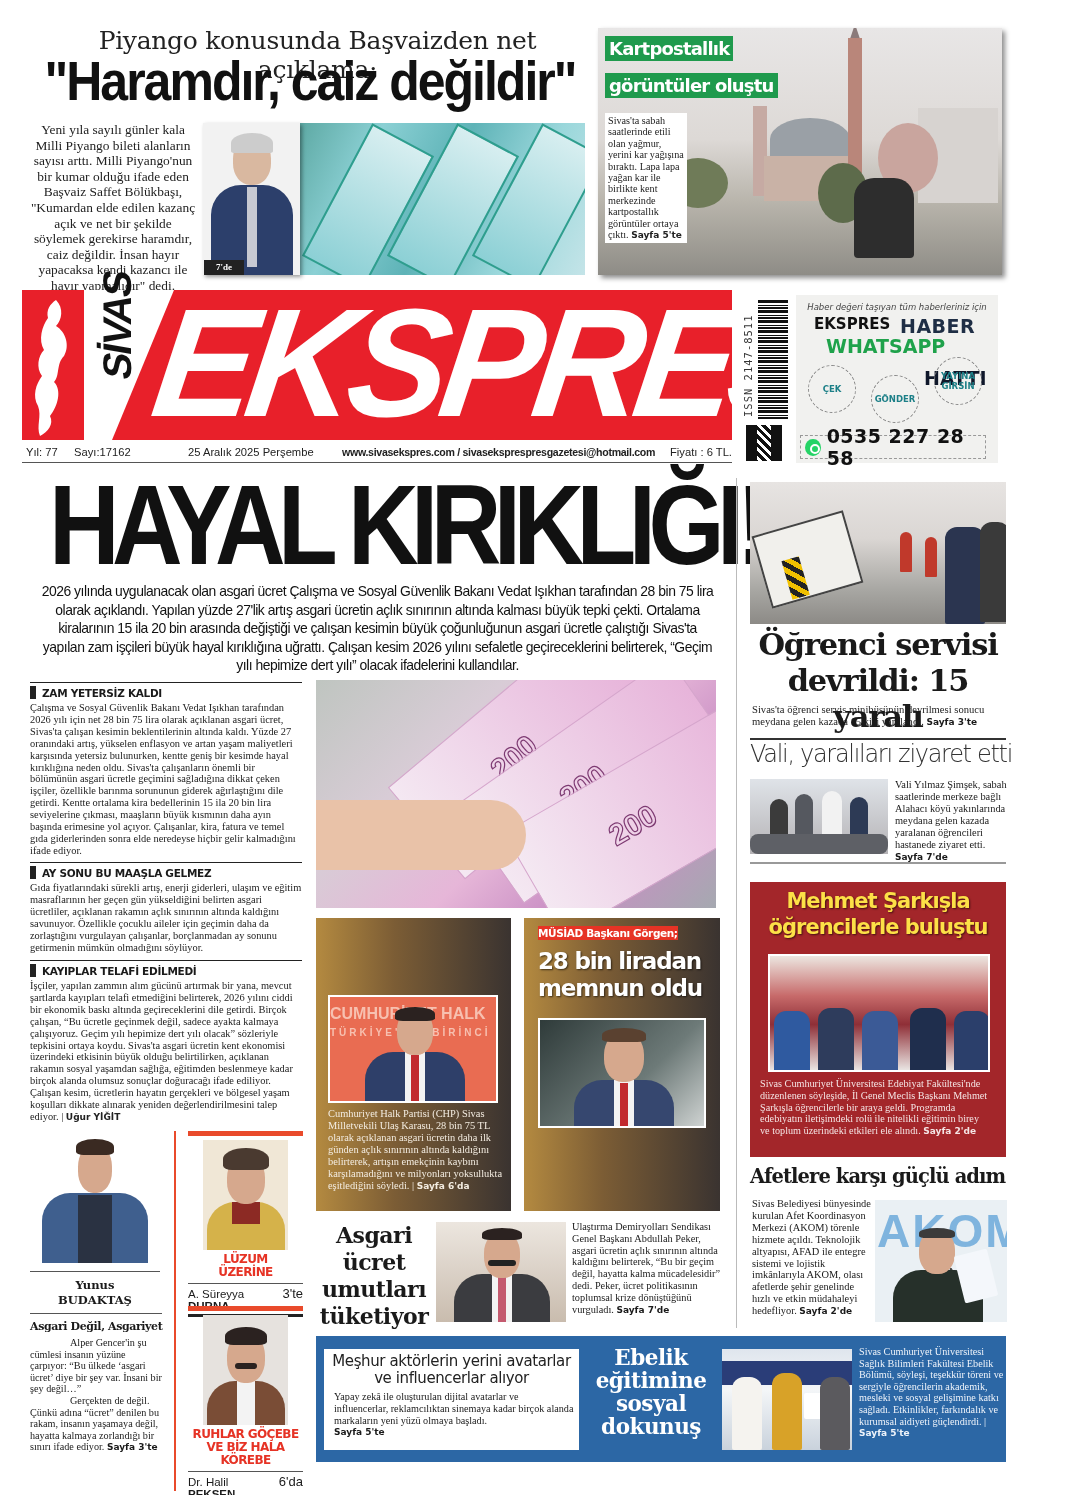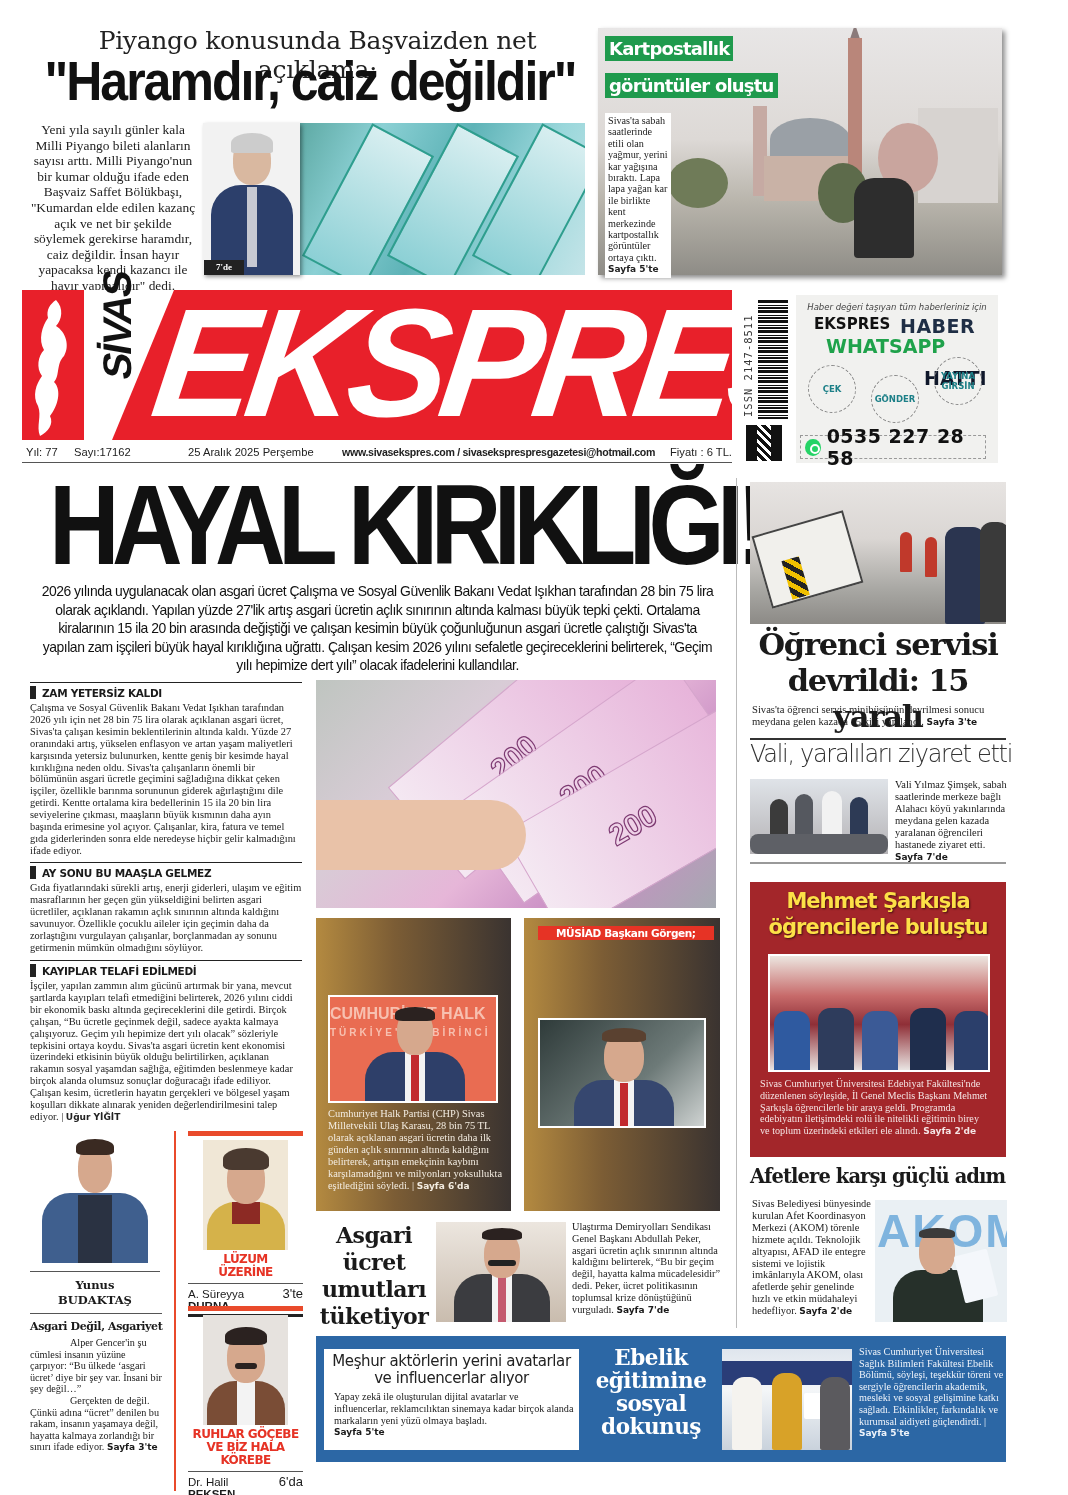--- a/index.html
+++ b/index.html
@@ -26,21 +26,21 @@
   .mosque-body { position: absolute; left: 166px; top: 128px; width: 92px; height: 45px; background: #c9b2a6; }
   .minaret { position: absolute; left: 250px; top: 10px; width: 14px; height: 135px; background: #b9867a; }
   .minaret-tip { position: absolute; left: 251px; top: -4px; width: 0; height: 0; border-left: 6px solid transparent; border-right: 6px solid transparent; border-bottom: 18px solid #8a7a7a; }
   .minaret2 { position: absolute; left: 155px; top: 78px; width: 14px; height: 90px; background: #c6aaa3; }
   .building { position: absolute; left: 320px; top: 80px; width: 80px; height: 95px; background: #d7d3d0; }
   .tree { position: absolute; border-radius: 50%; }
   .people { position: absolute; left: 256px; top: 150px; width: 60px; height: 80px; background: #2d2d2d; border-radius: 20px 20px 4px 4px; }
   .green-label { background: #1f9a4d; color: #fff; font-family: "DejaVu Sans", sans-serif; font-weight: bold; padding: 2px 4px; font-size: 18px; letter-spacing: -0.8px; display: inline-block; }
   .snow-label1 { left: 605px; top: 36px; }
   .snow-label2 { left: 605px; top: 73px; }
-  .snow-text { left: 605px; top: 113px; width: 66px; background: #fff; font-size: 10.2px; line-height: 11.4px; padding: 2px 3px; color: #222; }
+  .snow-text { left: 605px; top: 113px; width: 82px; background: #fff; font-size: 10.2px; line-height: 11.4px; padding: 2px 3px; color: #222; }
 
   
   .mast-red-left { left: 22px; top: 290px; width: 62px; height: 150px; background: #e8202a; }
   .mast-white-gap { left: 84px; top: 290px; width: 36px; height: 150px; background: #fff; }
   .mast-red-bg2 { left: 112px; top: 290px; width: 620px; height: 150px; background: #e8202a; clip-path: polygon(10% 0,100% 0,100% 100%,0 100%); }
   .silhouette { left: 26px; top: 298px; width: 50px; height: 140px; }
   .sivas-vert { left: 95px; top: 375px; font-family: "Liberation Sans", sans-serif; font-weight: bold; font-size: 40px; color: #111; transform: rotate(-90deg) skewX(-10deg); transform-origin: left top; letter-spacing: -2px; width: 160px; }
   .ekspres-logo { left: 150px; top: 283px; width: 585px; font-family: "Liberation Sans", sans-serif; font-weight: bold; font-style: italic; font-size: 154px; color: #fff; letter-spacing: -8px; line-height: 160px; transform: scaleX(0.98) skewX(-8deg); white-space: nowrap; }
   .mast-meta { top: 446px; height: 14px; font-family: "Liberation Sans", sans-serif; font-size: 11.2px; color: #222; white-space: nowrap; }
   .mast-rule { left: 22px; top: 462px; width: 710px; height: 1px; background: #555; }
@@ -79,21 +79,21 @@
   .brown-title { font-family: "DejaVu Sans", sans-serif; font-weight: bold; font-size: 23px; line-height: 27px; letter-spacing: -1.2px; text-shadow: 1px 1px 2px rgba(0,0,0,.6); }
   .brown-text { font-size: 10.4px; line-height: 12px; color: #f3ece1; }
   .chp-photo { position: absolute; background: #e96c52; border: 2px solid #fff; overflow: hidden; }
   .chp-photo .banner { position: absolute; left: 0; top: 8px; width: 100%; font-family: "Liberation Sans", sans-serif; font-weight: bold; color: #f7c0b0; font-size: 16px; white-space: nowrap; }
   .person { position: absolute; }
   .person .h { position: absolute; border-radius: 45%; background: #d6a88d; }
   .person .hr { position: absolute; background: #2b2220; border-radius: 50% 50% 20% 20%; }
   .person .b { position: absolute; border-radius: 28px 28px 0 0; background: #2e3f69; }
   .person .t { position: absolute; background: #c22a2f; }
   .person .sh { position: absolute; background: #f3f3f3; }
-  .red-tag { background: #e63325; color: #fff; font-family: "DejaVu Sans", sans-serif; font-weight: bold; font-size: 10.5px; padding: 1px 18px; letter-spacing: -0.4px; }
+  .red-tag { background: #e63325; color: #fff; font-family: "DejaVu Sans", sans-serif; font-weight: bold; font-size: 10.5px; padding: 1px 0; letter-spacing: -0.4px; }
 
   .asgari-title { left: 316px; top: 1222px; width: 116px; text-align: center; font-family: "DejaVu Serif", serif; font-weight: bold; font-size: 22px; line-height: 27px; color: #1a1a1a; letter-spacing: -0.5px; }
   .peker-photo { left: 436px; top: 1222px; width: 130px; height: 100px; background: linear-gradient(180deg,#ece6df,#c9bcae); overflow: hidden; }
   .peker-text { left: 572px; top: 1221px; width: 155px; font-size: 10.3px; line-height: 11.8px; }
 
   
   .vrule { width: 1px; background: #bbb; }
   .bus-photo { left: 750px; top: 482px; width: 256px; height: 142px; background: linear-gradient(180deg,#e7e4e2 0%,#dad6d3 40%,#a9a8a4 75%,#8c8a86 100%); overflow: hidden; }
   .bus { position: absolute; left: 10px; top: 40px; width: 95px; height: 75px; background: #f1f0ec; border: 2px solid #444; transform: rotate(-16deg); }
   .bus::after { content: ""; position: absolute; left: 20px; top: 30px; width: 18px; height: 40px; background: repeating-linear-gradient(45deg,#f0c000 0 5px,#222 5px 10px); }
@@ -266,20 +266,21 @@
       <div class="hr" style="left:30px;top:0;width:40px;height:14px;"></div>
     </div>
   </div>
   <div class="abs brown-text" style="left:12px;top:190px;width:180px;">
     <span>Cumhuriyet Halk Partisi (CHP) Sivas Milletvekili Ulaş Karasu, 28 bin 75 TL olarak açıklanan asgari ücretin daha ilk günden açlık sınırının altında kaldığını belirterek, artışın emekçinin kaybını karşılamadığını ve milyonları yoksullukta eşitlediğini söyledi.</span> | <span class="sayfa">Sayfa 6'da</span>
   </div>
 </div>
 
 <div class="abs brown-box" style="left:524px;top:918px;width:196px;height:293px;">
   <div class="abs red-tag" style="left:14px;top:8px;">MÜSİAD Başkanı Görgen;</div>
+  <div class="abs brown-title" style="left:14px;top:30px;width:180px;">28 bin liradan memnun oldu</div>
   <div class="chp-photo" style="left:14px;top:100px;width:168px;height:110px;background:linear-gradient(135deg,#2f3b3a,#6d7a78 60%,#cfd3d2);">
     <div class="person" style="left:34px;top:8px;">
       <div class="b" style="left:0;top:52px;width:100px;height:60px;background:#36476f;"></div>
       <div class="sh" style="left:40px;top:52px;width:20px;height:58px;"></div>
       <div class="t" style="left:46px;top:55px;width:8px;height:55px;"></div>
       <div class="h" style="left:30px;top:4px;width:40px;height:50px;"></div>
       <div class="hr" style="left:28px;top:0;width:44px;height:14px;background:#5a4130;"></div>
     </div>
   </div>
 </div>

